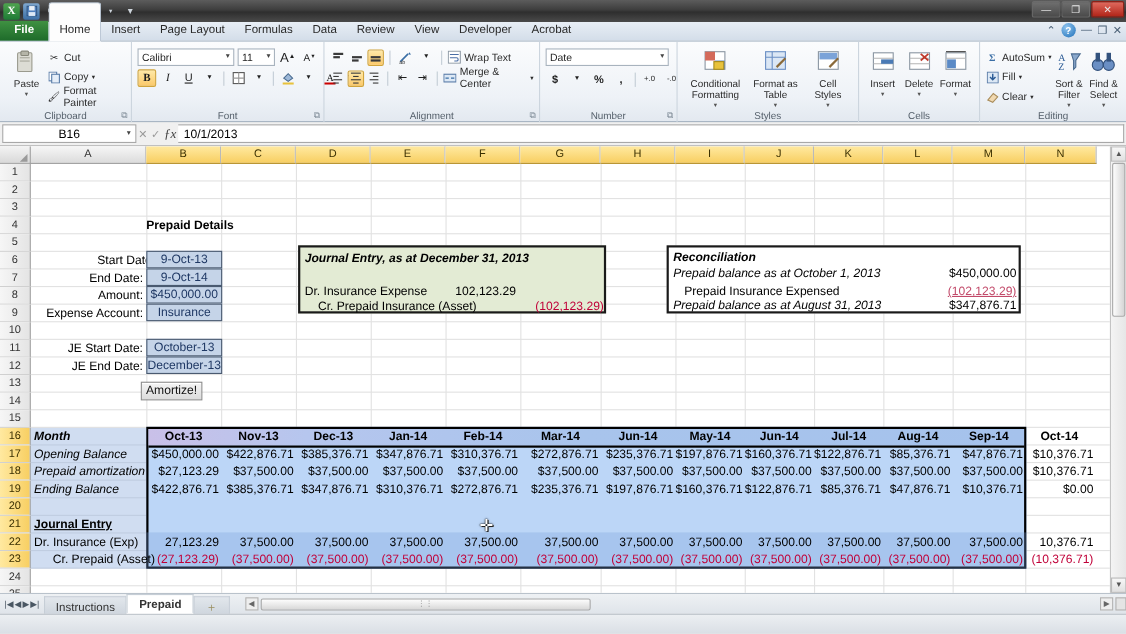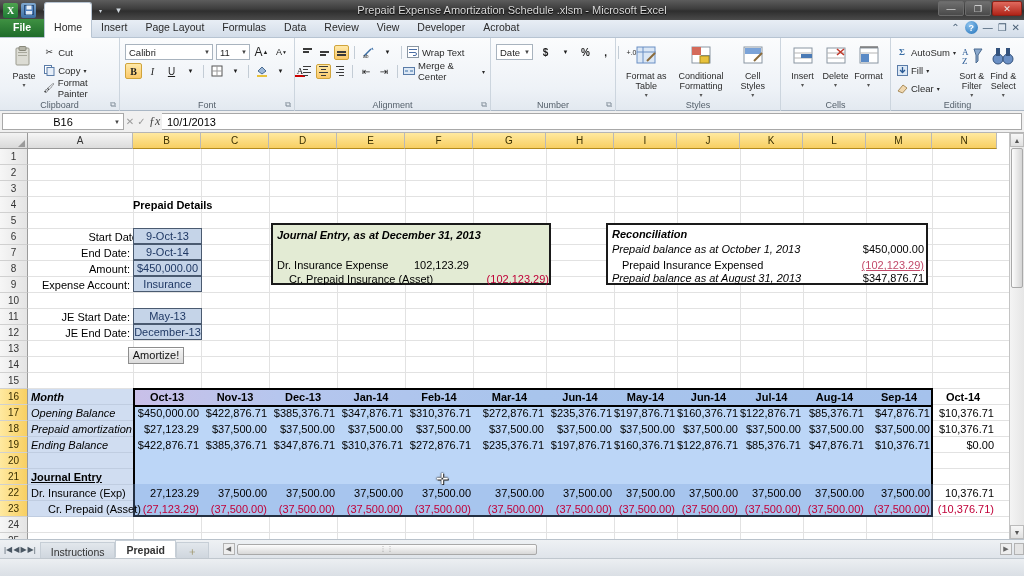--- a/index.html
+++ b/index.html
@@ -186,21 +186,20 @@
             <rect x="2.5" y="0.5" width="5" height="4" fill="#e8f0f8"></rect>
             <rect x="2" y="6" width="6" height="3.5" fill="#dce8f5"></rect>
           </svg>
       </div>
       <div class="qat-btn">↺</div>
       <div class="qat-btn" style="font-size:6px">▾</div>
       <div class="qat-btn">↻</div>
       <div class="qat-btn" style="font-size:6px">▾</div>
       <div class="qat-btn">▾</div>
     </div>
-    <div class="title-text">Prepaid Expense Amortization Schedule .xlsm - Microsoft Excel</div>
     <div class="win-ctrls">
       <div class="wbtn">—</div>
       <div class="wbtn">❐</div>
       <div class="wbtn close">✕</div>
     </div>
   </div>
 
   <div class="tabstrip">
     <div class="rtab file">File</div>
     <div class="rtab active">Home</div>
@@ -383,63 +382,63 @@
             <span>Merge &amp; Center</span>
             <span style="font-size:6px">▾</span>
           </div>
         </div>
       </div>
       <div class="glabel">Alignment</div>
       <div class="dlg">⧉</div>
     </div>
 
     <div class="rgroup" style="width:125px">
-      <div class="gbody" style="flex-direction:row;gap:4px;padding-top:4px;">
+      <div class="gbody" style="flex-direction:column;gap:4px;padding-top:4px;">
         <div class="fontbox" style="width:112px">
           <span>Date</span>
           <span class="ddarrow">▼</span>
         </div>
         <div style="display:flex;gap:3px;align-items:center;">
           <div class="fbtn" style="font-weight:bold">$</div>
           <div class="fbtn" style="font-size:6px">▼</div>
           <div class="fbtn" style="font-weight:bold">%</div>
           <div class="fbtn" style="font-weight:bold">,</div>
           <div style="width:1px;height:13px;background:#c3ccd5;margin:0 1px"></div>
           <div class="fbtn" style="font-size:7px">+.0</div>
           <div class="fbtn" style="font-size:7px">-.0</div>
         </div>
       </div>
       <div class="glabel">Number</div>
       <div class="dlg">⧉</div>
     </div>
 
     <div class="rgroup" style="width:165px">
       <div class="gbody" style="justify-content:space-around;">
+        <div class="bigbtn" style="width:54px">
+          <div class="bigicon">
+            <svg width="26" height="24" viewBox="0 0 26 24">
+                <rect x="4" y="2" width="18" height="16" fill="#fff" stroke="#8a96a2"></rect>
+                <rect x="4" y="2" width="9" height="8" fill="#d46a5a"></rect>
+                <rect x="13" y="10" width="9" height="8" fill="#6a8fc4"></rect>
+                <rect x="12" y="11" width="9" height="7" fill="#e8c23c" stroke="#a98c1e"></rect>
+              </svg>
+          </div>
+          <div class="biglbl">Conditional Formatting</div>
+          <div style="font-size:6px;color:#555">▾</div>
+        </div>
         <div class="bigbtn" style="width:46px">
           <div class="bigicon">
             <svg width="26" height="24" viewBox="0 0 26 24">
                 <rect x="4" y="2" width="18" height="16" fill="#dbe7f5" stroke="#6a8fc4"></rect>
                 <line x1="4" y1="7" x2="22" y2="7" stroke="#6a8fc4"></line>
                 <line x1="10" y1="2" x2="10" y2="18" stroke="#6a8fc4"></line>
                 <path d="M14 16 L22 8" stroke="#8a6a3a" stroke-width="2"></path>
               </svg>
           </div>
           <div class="biglbl">Format as Table</div>
-          <div style="font-size:6px;color:#555">▾</div>
-        </div>
-        <div class="bigbtn" style="width:54px">
-          <div class="bigicon">
-            <svg width="26" height="24" viewBox="0 0 26 24">
-                <rect x="4" y="2" width="18" height="16" fill="#fff" stroke="#8a96a2"></rect>
-                <rect x="4" y="2" width="9" height="8" fill="#d46a5a"></rect>
-                <rect x="13" y="10" width="9" height="8" fill="#6a8fc4"></rect>
-                <rect x="12" y="11" width="9" height="7" fill="#e8c23c" stroke="#a98c1e"></rect>
-              </svg>
-          </div>
-          <div class="biglbl">Conditional Formatting</div>
           <div style="font-size:6px;color:#555">▾</div>
         </div>
         <div class="bigbtn" style="width:40px">
           <div class="bigicon">
             <svg width="26" height="24" viewBox="0 0 26 24">
                 <rect x="4" y="2" width="18" height="16" fill="#fff" stroke="#8a96a2"></rect>
                 <rect x="5" y="3" width="16" height="6" fill="#7ba3d8"></rect>
                 <path d="M14 16 L22 8" stroke="#8a6a3a" stroke-width="2"></path>
               </svg>
           </div>
@@ -662,21 +661,21 @@
         <div class="cell c-right" style="left:0;top:112px;width:102px">Amount:</div>
         <div class="cell c-right" style="left:0;top:128px;width:102px">Expense Account:</div>
 
         <div class="cell inputcell" style="left:105px;top:79px;width:69px">9-Oct-13</div>
         <div class="cell inputcell" style="left:105px;top:95px;width:69px">9-Oct-14</div>
         <div class="cell inputcell" style="left:105px;top:111px;width:69px">$450,000.00</div>
         <div class="cell inputcell" style="left:105px;top:127px;width:69px">Insurance</div>
 
         <div class="cell c-right" style="left:0;top:160px;width:102px">JE Start Date:</div>
         <div class="cell c-right" style="left:0;top:176px;width:102px">JE End Date:</div>
-        <div class="cell inputcell" style="left:105px;top:159px;width:69px">May-13</div>
+        <div class="cell inputcell" style="left:105px;top:159px;width:69px">October-13</div>
         <div class="cell inputcell" style="left:105px;top:175px;width:69px">December-13</div>
 
         <div class="cell btncell" style="left:100px;top:198px;width:56px">Amortize!</div>
 
         <div class="jebox" style="left:243px;top:74px;width:280px;height:62px">
           <div class="cell bold ital" style="left:4px;top:2px;font-size:11px">Journal Entry, as at December 31, 2013</div>
           <div class="cell" style="left:4px;top:32px">Dr. Insurance Expense</div>
           <div class="cell c-right" style="left:116px;top:32px;width:80px">102,123.29</div>
           <div class="cell" style="left:16px;top:46px">Cr. Prepaid Insurance (Asset)</div>
           <div class="cell c-right neg" style="left:196px;top:46px;width:80px">(102,123.29)</div>

